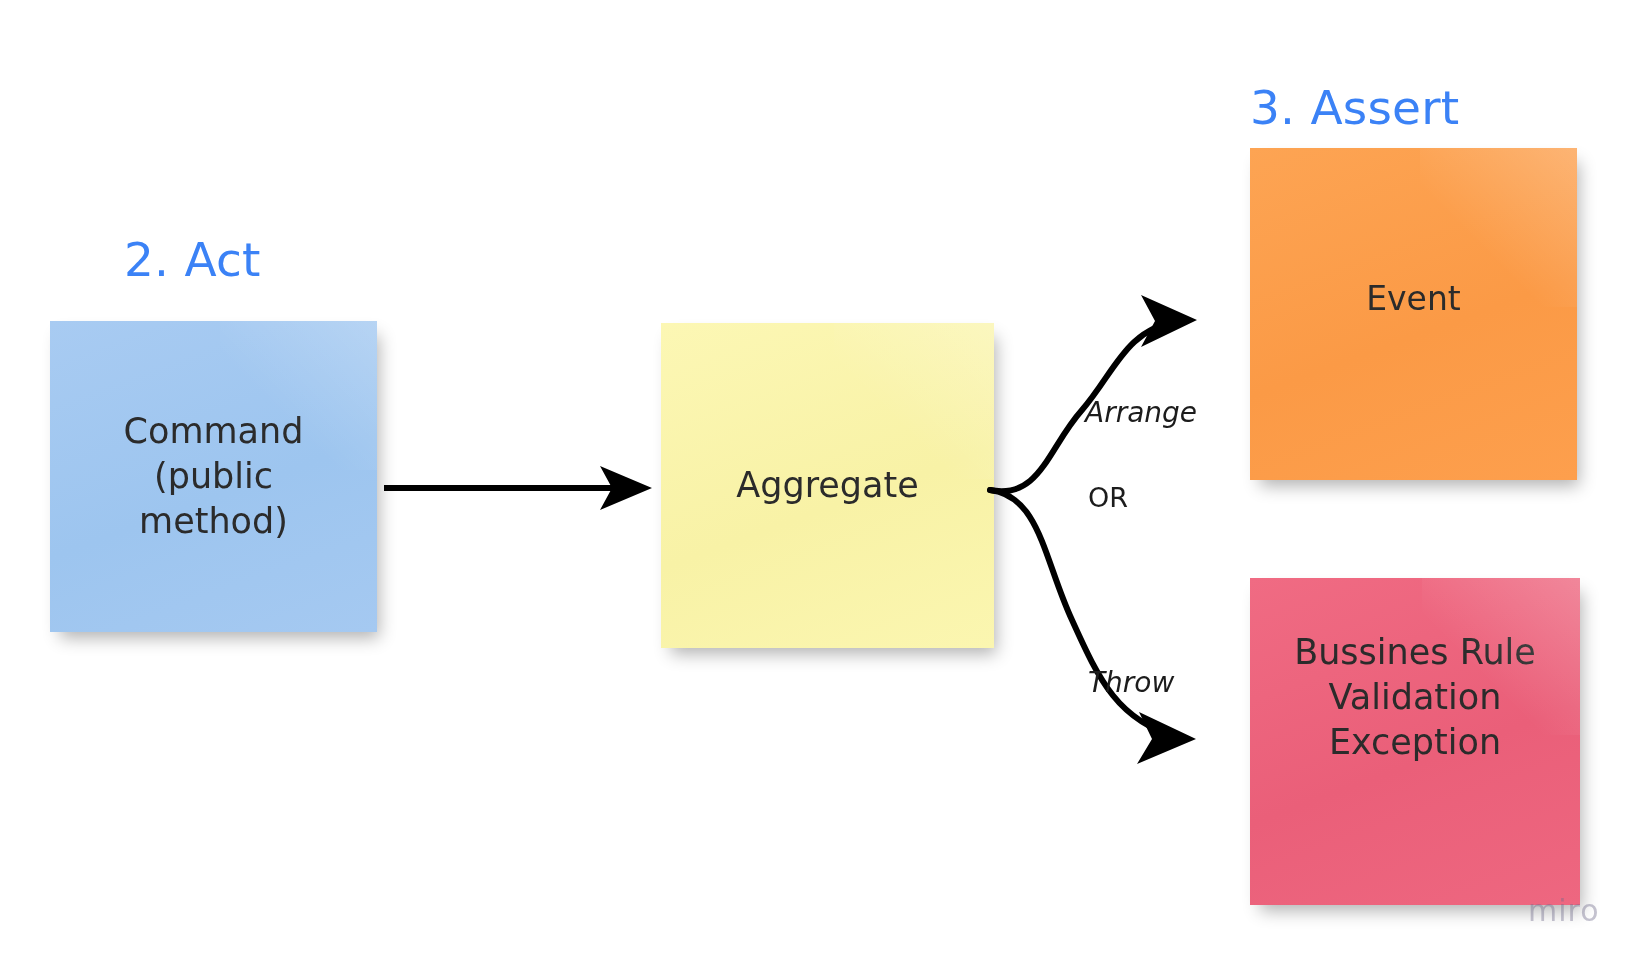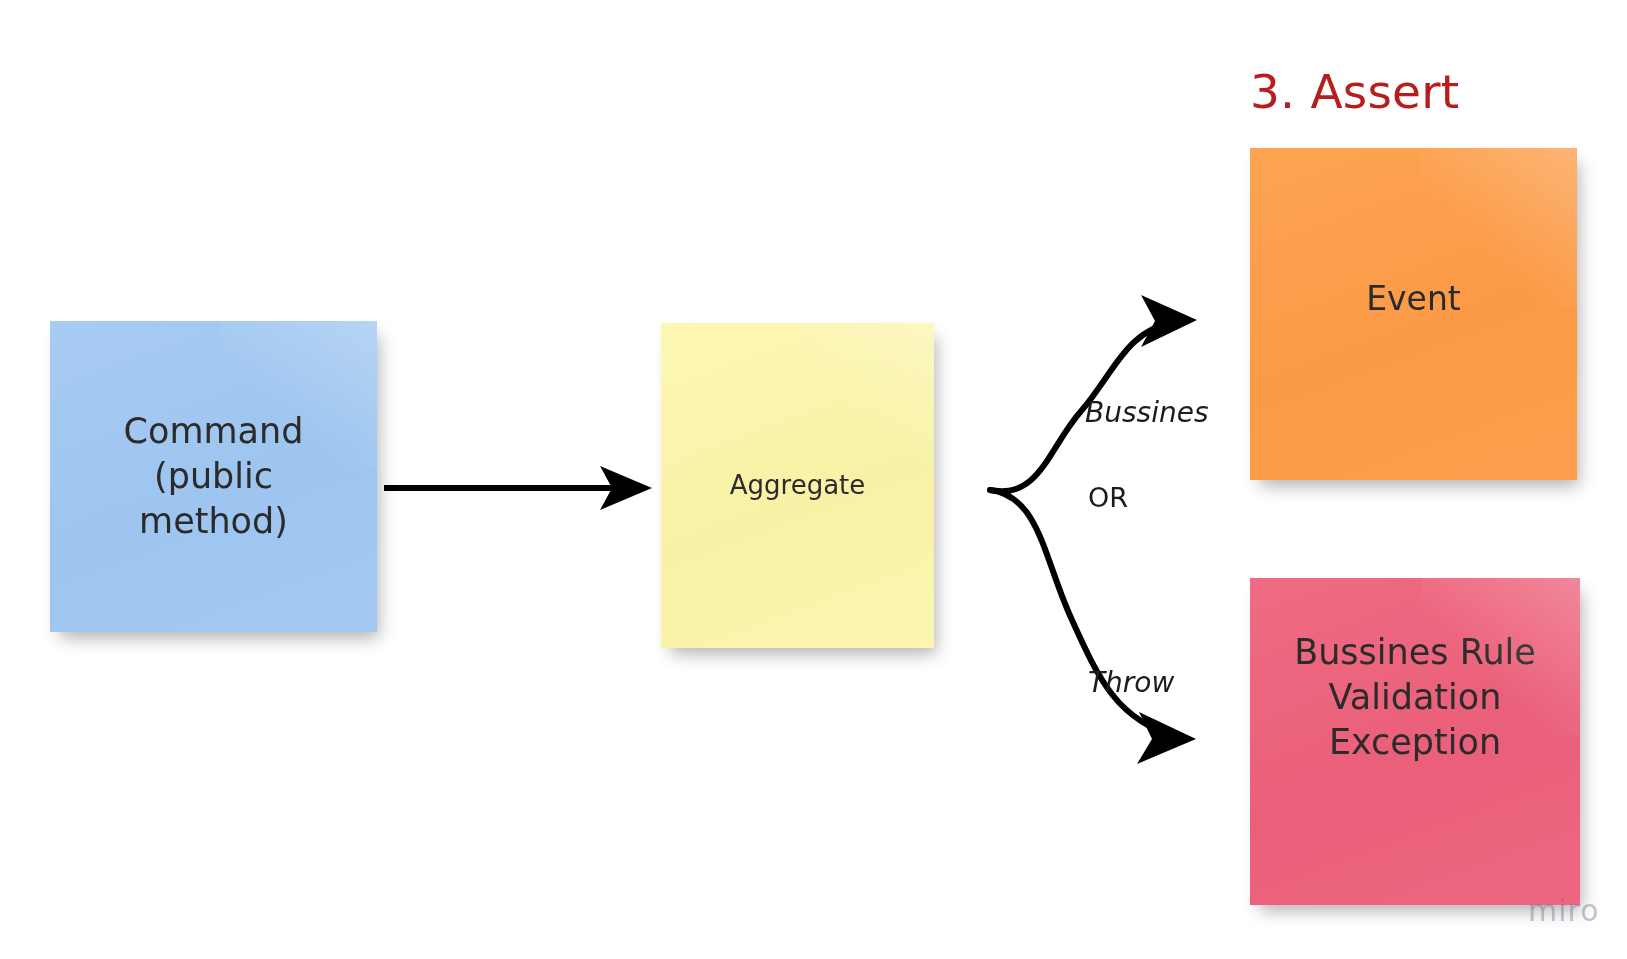--- a/index.html
+++ b/index.html
@@ -54,47 +54,48 @@
     background: linear-gradient(225deg, rgba(255,255,255,0.22) 0%, rgba(255,255,255,0.0) 62%);
     pointer-events: none;
   }
 
   #note-command {
     left: 50px;  top: 321px;  width: 327px;  height: 311px;
     background: linear-gradient(160deg, #a8cbf2 0%, #9dc5ef 55%, #a5c9f1 100%);
     font-size: 35px;
   }
   #note-aggregate {
-    left: 661px; top: 323px; width: 273px; height: 325px;
+    left: 661px; top: 323px; width: 333px; height: 325px;
     background: linear-gradient(160deg, #fcf7b4 0%, #f8f2a6 55%, #fbf6b0 100%);
-    font-size: 26px;
+    font-size: 35px;
   }
   #note-event {
     left: 1250px; top: 148px; width: 327px; height: 332px;
     background: linear-gradient(160deg, #fda453 0%, #fb9a46 55%, #fd9f4d 100%);
     font-size: 33px;
     align-items: flex-start;
     padding-top: 130px;
   }
   #note-exception {
     left: 1250px; top: 578px; width: 330px; height: 327px;
     background: linear-gradient(160deg, #f06b83 0%, #ea5f79 55%, #ee6780 100%);
     font-size: 35px;
     align-items: flex-start;
     padding-top: 52px;
   }
 
   
   .section-title {
     position: absolute;
-    color: #b91c1c;
+    color: #3b82f6;
     font-size: 47px;
     font-weight: 400;
     letter-spacing: 0.2px;
     white-space: nowrap;
+    margin-top: 16px;
   }
   #title-act     { left: 124px;  top: 216px; }
   #title-arrange { left: 677px;  top: 216px; }
   #title-assert  { left: 1250px; top: 64px;  }
 
   
   .edge-label {
     position: absolute;
     color: #1c1c1c;
     white-space: nowrap;
@@ -131,20 +132,21 @@
     letter-spacing: 1px;
     color: rgba(110, 104, 138, 0.40);
     user-select: none;
   }
 </style>
 </head>
 <body>
 
 <div id="canvas">
 
+  <div class="section-title" id="title-act">2. Act</div>
 
 
   <div class="section-title" id="title-assert">3. Assert</div>
 
   <div class="note" id="note-command">
     <span class="note-text">Command
 (public
 method)</span>
   </div>
 
@@ -175,21 +177,21 @@
       <path d="M 1141 295 L 1197 320 L 1141 347 L 1155 321 Z" fill="#000000"></path>
     </g>
 
     <g>
       <path d="M 990 490 C 1040 496, 1044 560, 1072 620
                C 1100 682, 1118 720, 1178 738" fill="none" stroke="#000000" stroke-width="6" stroke-linecap="round"></path>
       <path d="M 1139 712 L 1196 739 L 1137 764 L 1152 739 Z" fill="#000000"></path>
     </g>
   </svg>
 
-  <div class="edge-label" id="label-publish">Bussines</div>
+  <div class="edge-label" id="label-publish">Arrange</div>
 
   <div class="edge-label" id="label-or">OR</div>
 
   <div class="edge-label" id="label-throw">Throw</div>
 
   <div id="watermark">miro</div>
 
 </div>
 
 </body></html>

